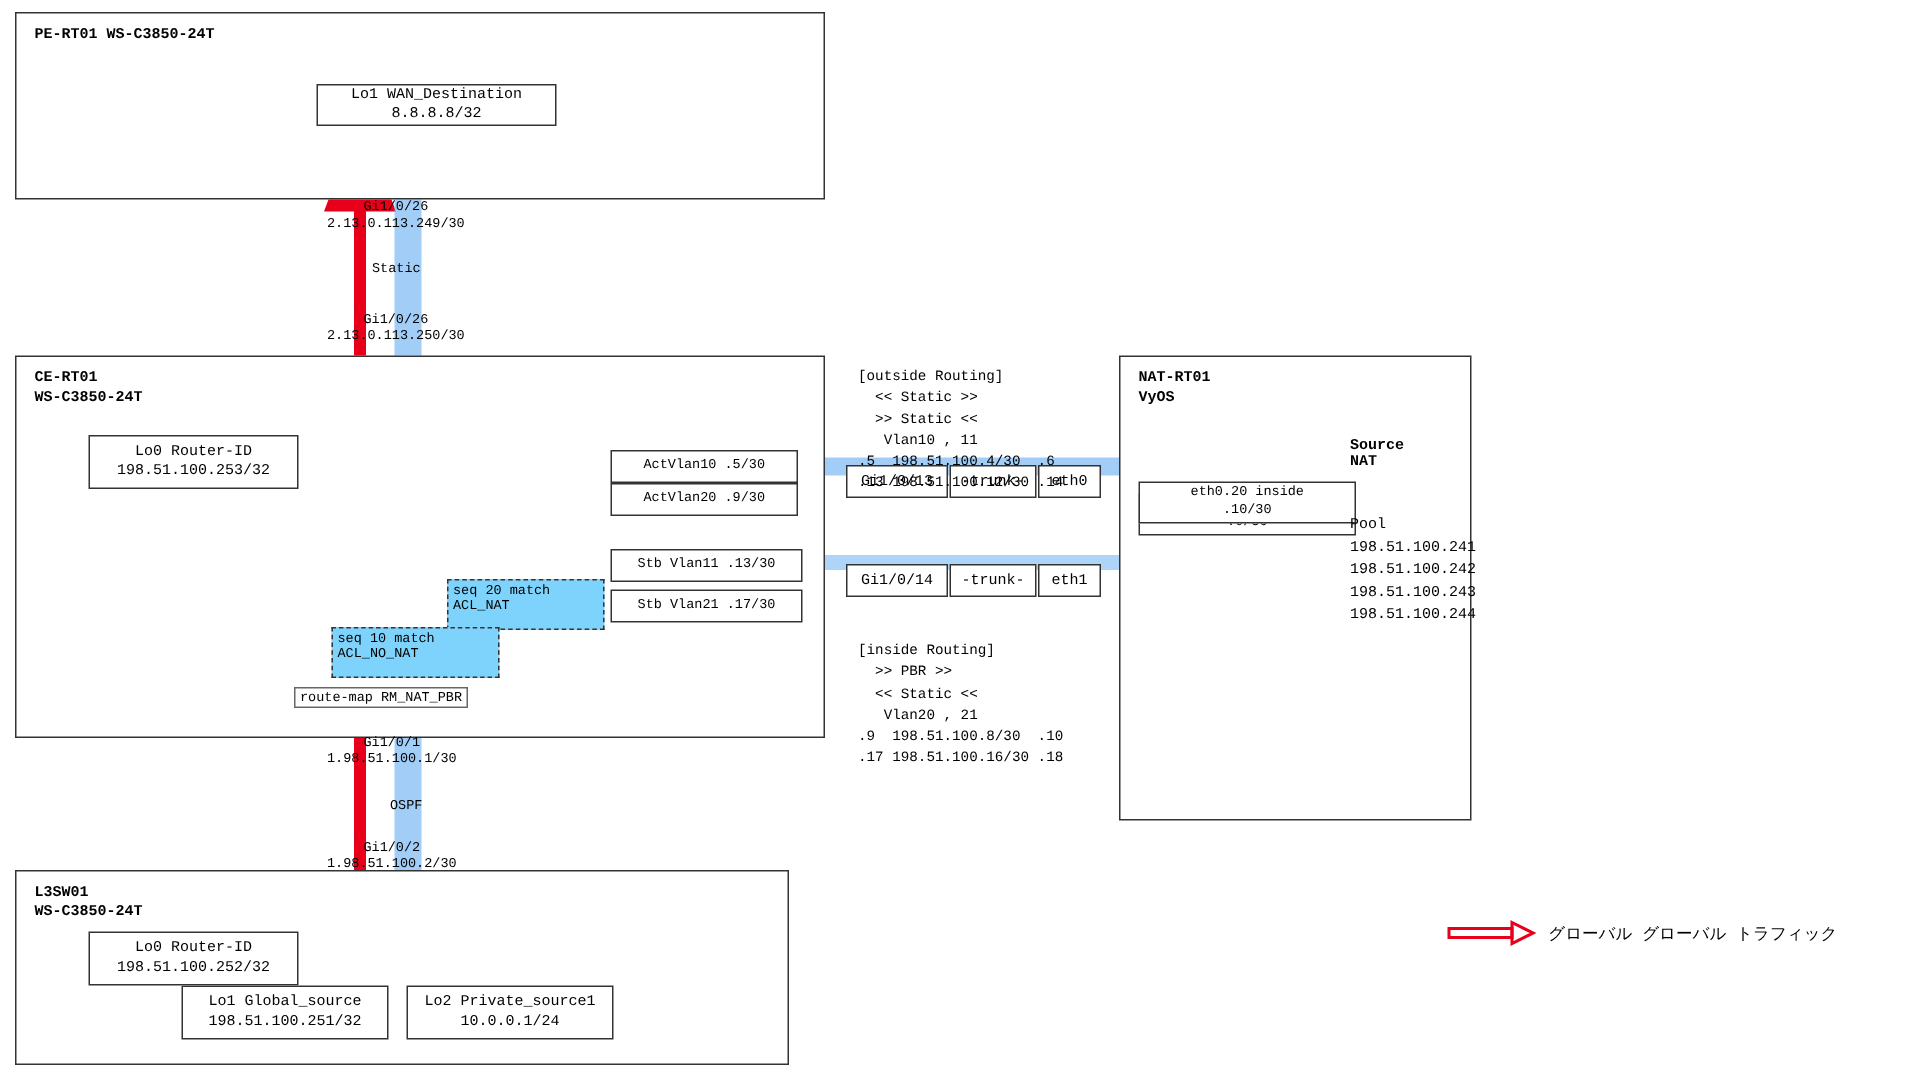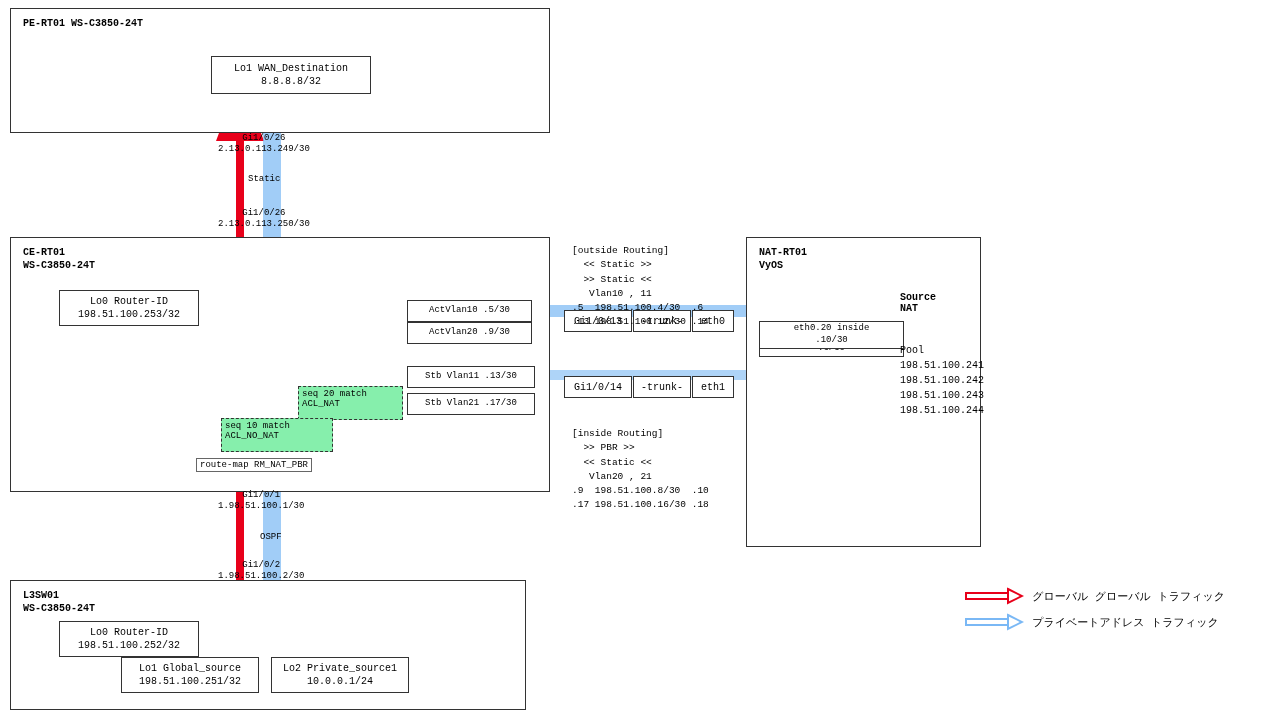--- a/index.html
+++ b/index.html
@@ -44,21 +44,21 @@
       justify-content: center;
       text-align: center;
       font-size: 10px;
       line-height: 1.3;
       padding: 2px 4px;
     }
 
     .dashed-box {
       position: absolute;
       border: 1px dashed #333;
-      background: #86efac;
+      background: #7dd3fc;
     }
 
     
     .iface-label {
       position: absolute;
       font-size: 9px;
       line-height: 1.2;
       text-align: center;
     }
 
@@ -114,21 +114,21 @@
 
     <line x1="642" y1="323" x2="644" y2="323" stroke="#333" stroke-width="1"></line>
 
     <line x1="898" y1="314" x2="898" y2="420" stroke="#333" stroke-width="1"></line>
   </svg>
 
   <div class="device-box" style="left:10px; top:8px; width:540px; height:125px;">
     <div class="device-label" style="left:12px; top:8px;">PE-RT01
 WS-C3850-24T</div>
 
-    <div class="inner-box" style="left:200px; top:47px; width:160px; height:38px;">
+    <div class="inner-box" style="left:200px; top:47px; width:160px; height:28px;">
       <span>Lo1 WAN_Destination<br>8.8.8.8/32</span>
     </div>
   </div>
 
   <div class="iface-label" style="left:218px; top:133px; text-align:center;">
     Gi1/0/26<br>2.13.0.113.249/30
   </div>
   <div class="iface-label" style="left:248px; top:174px;">Static</div>
   <div class="iface-label" style="left:218px; top:208px; text-align:center;">
     Gi1/0/26<br>2.13.0.113.250/30
@@ -256,25 +256,16 @@
               <path d="M0,0 L0,6 L8,3 z" fill="none" stroke="#e8001a" stroke-width="1.5"></path>
             </marker>
           </defs>
           <rect x="2" y="7" width="42" height="6" fill="none" stroke="#e8001a" stroke-width="2"></rect>
           <polygon points="44,3 58,10 44,17" fill="none" stroke="#e8001a" stroke-width="2"></polygon>
         </svg>
       </div>
       <span>グローバル グローバル トラフィック</span>
     </div>
 
-    <div class="legend-item">
-      <div style="position:relative; width:60px; height:20px; margin-right:8px; display:flex; align-items:center;">
-        <svg width="60" height="20" xmlns="http://www.w3.org/2000/svg">
-          <rect x="2" y="7" width="42" height="6" fill="none" stroke="#7ab8f5" stroke-width="2"></rect>
-          <polygon points="44,3 58,10 44,17" fill="none" stroke="#7ab8f5" stroke-width="2"></polygon>
-        </svg>
-      </div>
-      <span>プライベートアドレス トラフィック</span>
-    </div>
 
   </div>
 
 </div>
 
 </body></html>

